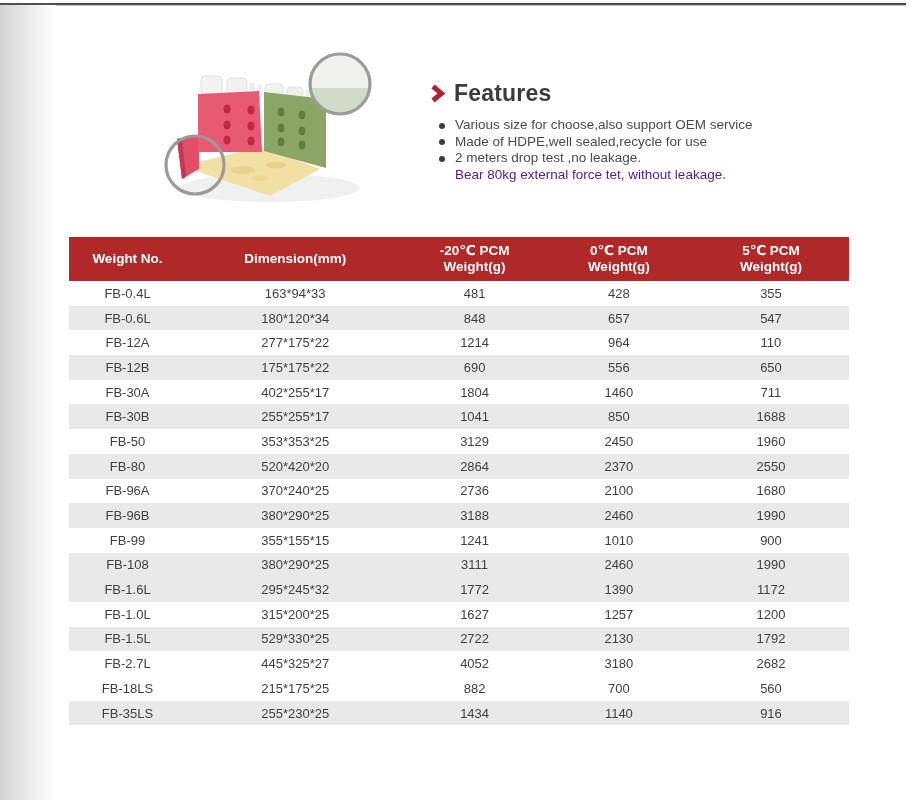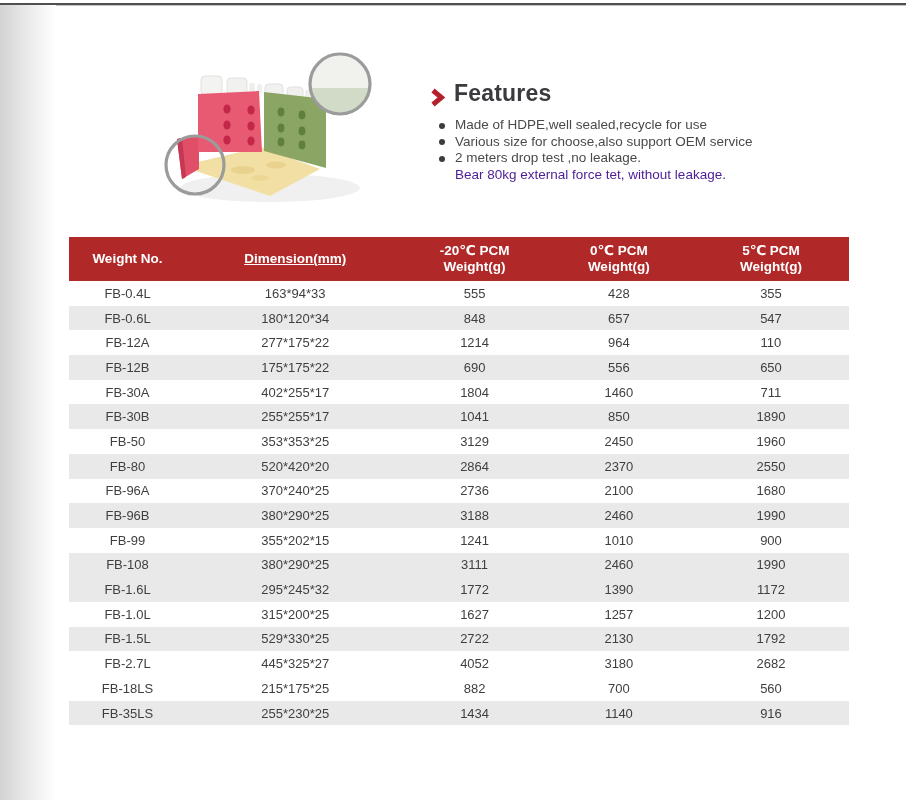--- a/index.html
+++ b/index.html
@@ -13,21 +13,21 @@
     background:#4f4f4f;box-shadow:0 1px 0 #c3c3c3;
   }
   .left-strip{
     position:absolute;left:0;top:5px;width:56px;height:795px;
     background:linear-gradient(to right,#d2d2d2 0%,#e4e4e4 35%,#ffffff 100%);
   }
   
   .product{position:absolute;left:148px;top:38px;width:270px;height:180px;}
   
   .features{position:absolute;left:430px;top:80px;width:470px;}
-  .features-header{display:flex;align-items:flex-end;gap:9px;}
+  .features-header{display:flex;align-items:center;gap:9px;}
   .features-title{font-size:23px;font-weight:bold;color:#3b3b3f;letter-spacing:.2px;margin:0;}
   .features-list{list-style:none;margin:10px 0 0 0;padding:0;}
   .features-list li{
     position:relative;padding-left:25px;font-size:13.5px;line-height:16.5px;color:#4a4a4a;
   }
   .features-list li::before{
     content:"";position:absolute;left:9px;top:5.5px;width:6px;height:6px;border-radius:50%;background:#3c3c3c;
   }
   .features-continuation{
     padding-left:25px;font-size:13.5px;line-height:16.5px;color:#4c1d95;
@@ -40,21 +40,21 @@
   .spec-table th{
     background:var(--header-red,#b12828);color:#ffffff;font-weight:bold;
     font-size:13.5px;line-height:16px;height:40px;padding:2px 0;text-align:center;vertical-align:middle;
   }
   .spec-table th span{display:block;}
   .spec-table td{
     height:24.7px;padding:0;text-align:center;vertical-align:middle;
     font-size:13px;color:#3f3f3f;
   }
   .spec-table tbody tr.alt{background:var(--row-alt,#e9e9e9);}
-  .col1{width:15%;} .col2{width:28%;text-decoration:underline;} .col3{width:18%;} .col4{width:19%;} .col5{width:20%;}
+  .col1{width:15%;} .col2{width:28%;} .col3{width:18%;} .col4{width:19%;} .col5{width:20%;}
 </style>
 </head>
 <body>
 
 <div class="top-line"></div>
 <div class="left-strip"></div>
 
 <div class="product">
   <svg viewBox="0 0 270 180" width="270" height="180">
     <defs>
@@ -116,22 +116,22 @@
 </div>
 
 <div class="features">
   <div class="features-header">
     <svg width="15" height="19" viewBox="0 0 15 19">
       <path d="M3 2.5 L11.5 9.5 L3 16.5" fill="none" stroke="#b5202e" stroke-width="5" stroke-linejoin="miter"></path>
     </svg>
     <h2 class="features-title">Features</h2>
   </div>
   <ul class="features-list">
+      <li>Various size for choose,also support OEM service</li>
       <li>Made of HDPE,well sealed,recycle for use</li>
-      <li>Various size for choose,also support OEM service</li>
       <li>2 meters drop test ,no leakage.</li>
     </ul>
   <div class="features-continuation">Bear 80kg external force tet, without leakage.</div>
 </div>
 
 <table class="spec-table">
   <thead>
     <tr>
       <th class="col1">
         <span>Weight No.</span>
@@ -152,21 +152,21 @@
       <th class="col5">
         <span>5℃ PCM</span>
         <span>Weight(g)</span>
       </th>
     </tr>
   </thead>
   <tbody>
       <tr>
         <td>FB-0.4L</td>
         <td>163*94*33</td>
-        <td>555</td>
+        <td>481</td>
         <td>428</td>
         <td>355</td>
       </tr>
       <tr class="alt">
         <td>FB-0.6L</td>
         <td>180*120*34</td>
         <td>848</td>
         <td>657</td>
         <td>547</td>
       </tr>
@@ -189,21 +189,21 @@
         <td>402*255*17</td>
         <td>1804</td>
         <td>1460</td>
         <td>711</td>
       </tr>
       <tr class="alt">
         <td>FB-30B</td>
         <td>255*255*17</td>
         <td>1041</td>
         <td>850</td>
-        <td>1890</td>
+        <td>1688</td>
       </tr>
       <tr>
         <td>FB-50</td>
         <td>353*353*25</td>
         <td>3129</td>
         <td>2450</td>
         <td>1960</td>
       </tr>
       <tr class="alt">
         <td>FB-80</td>
@@ -221,21 +221,21 @@
       </tr>
       <tr class="alt">
         <td>FB-96B</td>
         <td>380*290*25</td>
         <td>3188</td>
         <td>2460</td>
         <td>1990</td>
       </tr>
       <tr>
         <td>FB-99</td>
-        <td>355*202*15</td>
+        <td>355*155*15</td>
         <td>1241</td>
         <td>1010</td>
         <td>900</td>
       </tr>
       <tr class="alt">
         <td>FB-108</td>
         <td>380*290*25</td>
         <td>3111</td>
         <td>2460</td>
         <td>1990</td>

